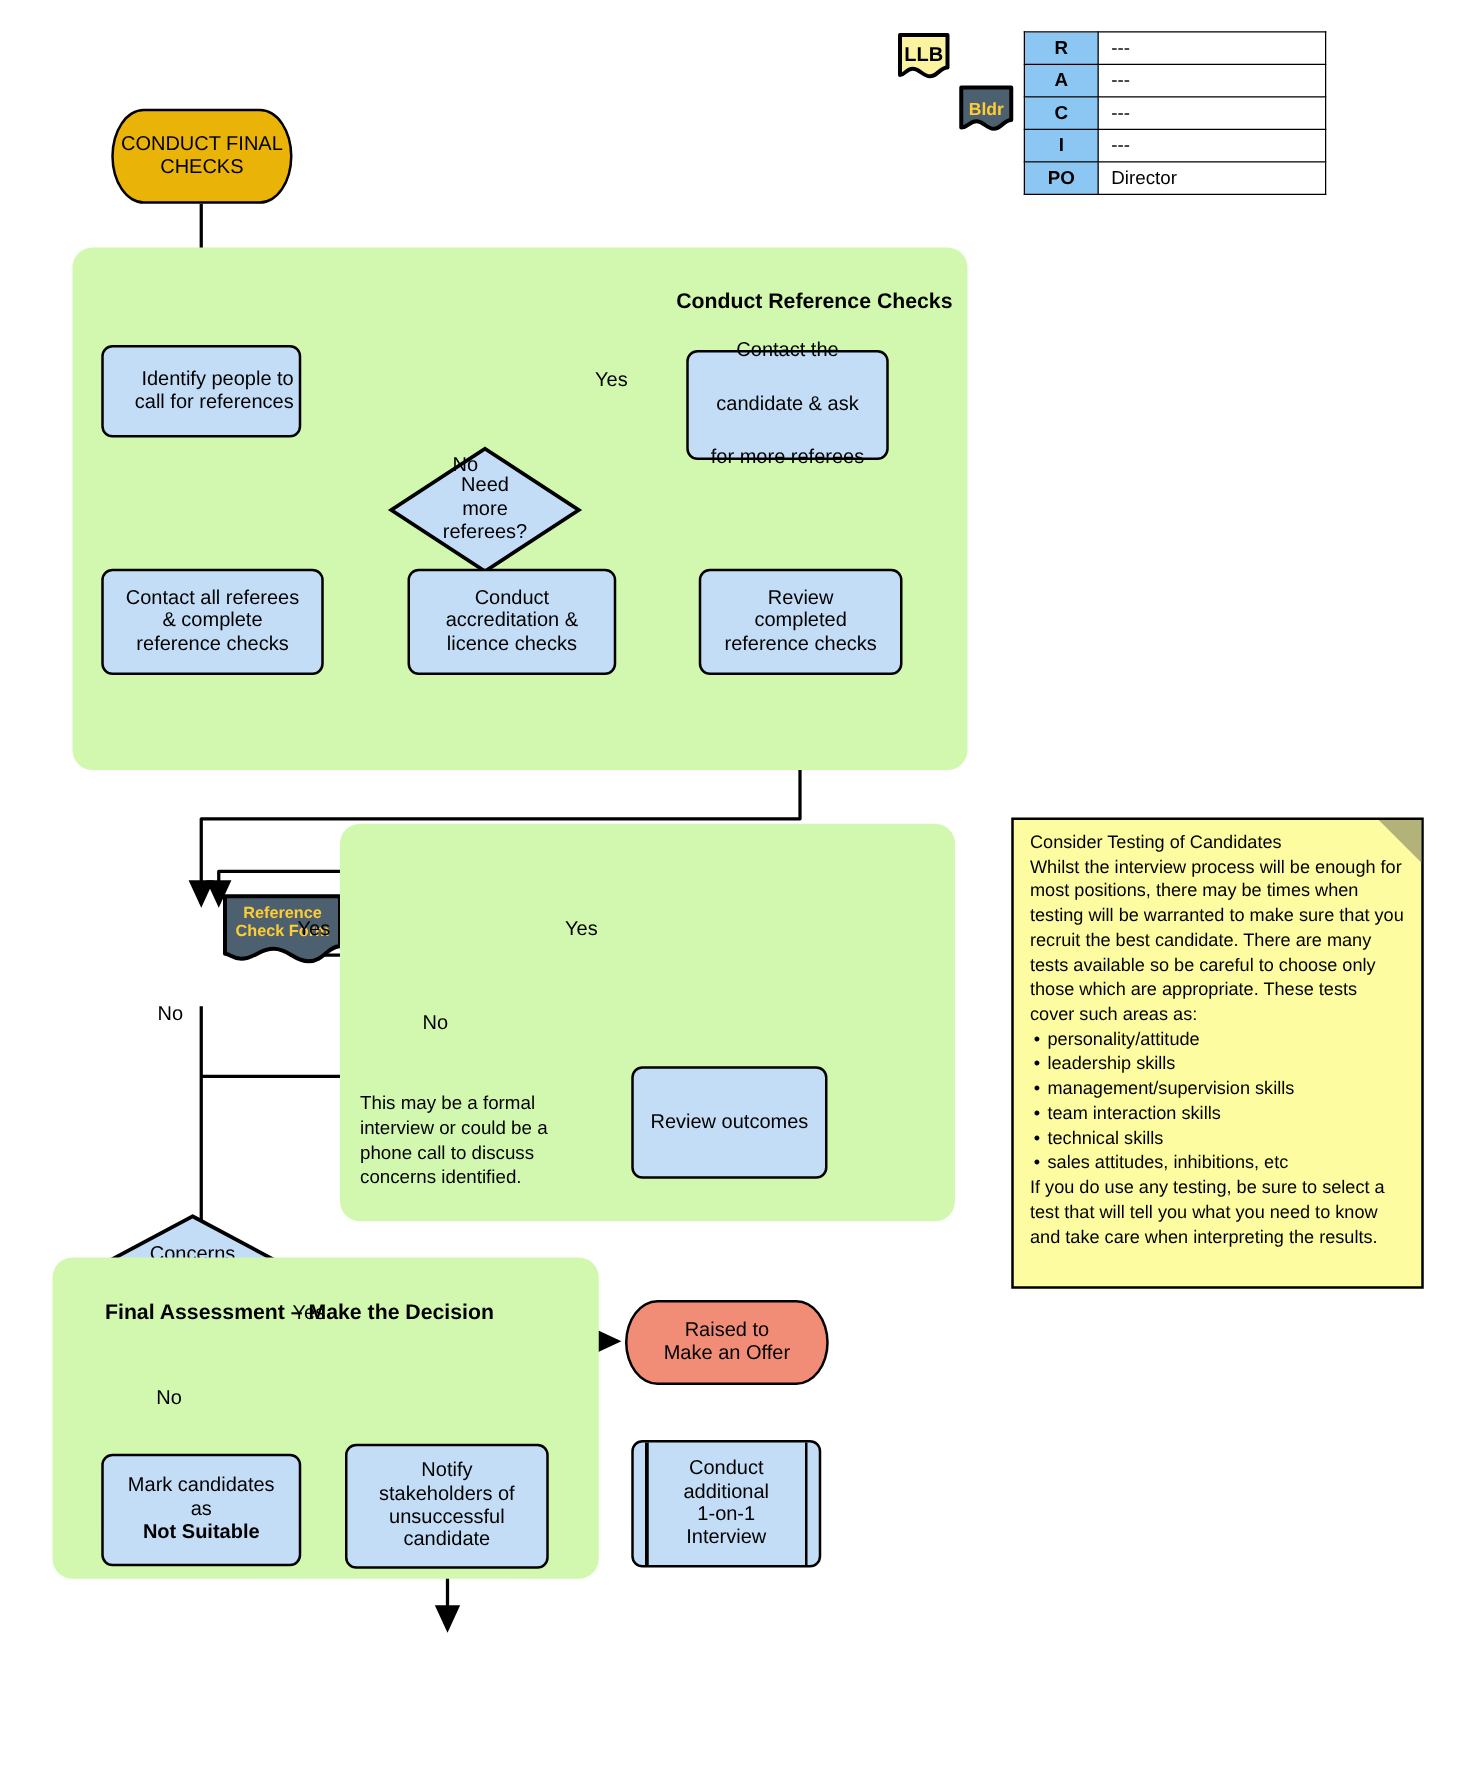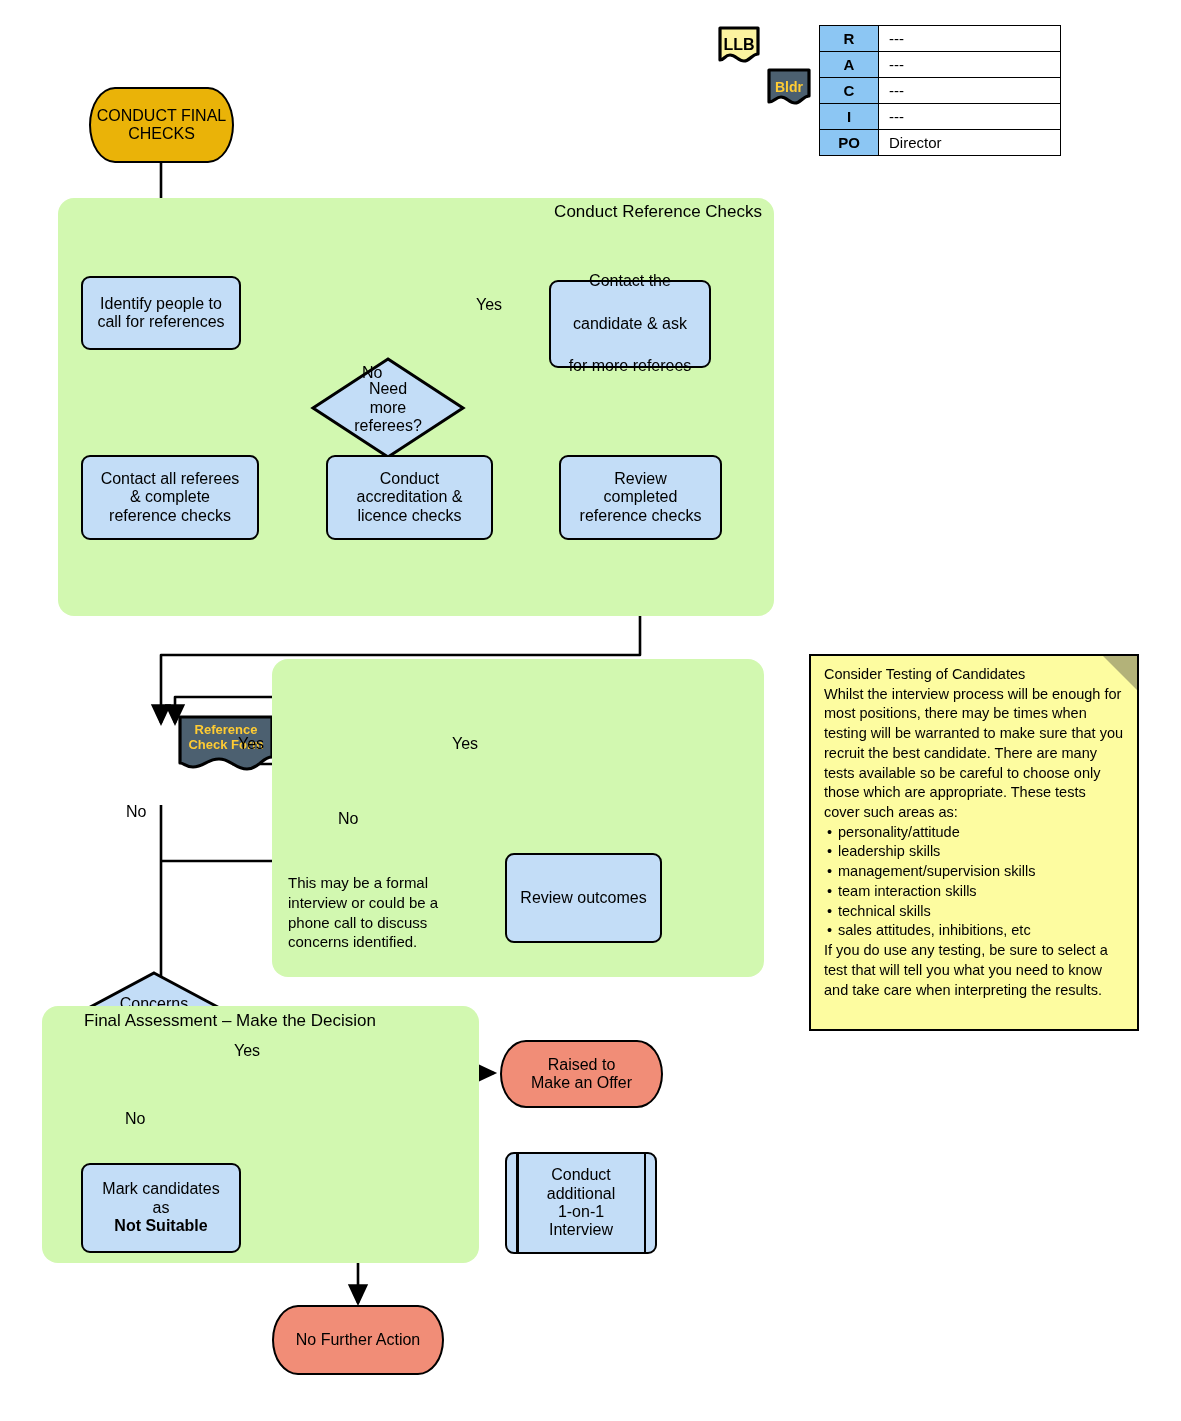--- a/index.html
+++ b/index.html
@@ -5,21 +5,21 @@
 <style>
   html,body{margin:0;padding:0;background:#ffffff;}
   body{font-family:"Liberation Sans","DejaVu Sans",sans-serif;}
   #page{position:relative;width:1181px;height:1421px;background:#fff;overflow:hidden;}
 
   
   .abs{position:absolute;box-sizing:border-box;}
 
   
   .group{background:#d2f8b0;border-radius:16px;}
-  .group-title{font-weight:normal;font-size:17px;color:#000;text-align:right;}
+  .group-title{font-weight:bold;font-size:17px;color:#000;text-align:right;margin-top:29px;}
 
   
   .node{
     display:flex;align-items:center;justify-content:center;text-align:center;
     border:2.5px solid #000;border-radius:9px;background:#c3ddf7;
     font-size:16px;line-height:1.15;color:#000;padding:2px 4px;
   }
   .node span{display:block;}
   .terminator{border-radius:26px/50%;}
   .term-green{background:#eab308;}
@@ -174,21 +174,21 @@
     </tbody>
   </table>
 
   <div class="abs group" style="left:58px;top:198px;width:716px;height:418px;"></div>
   <div class="abs group-title" style="left:380px;top:202px;width:382px;">Conduct Reference Checks</div>
 
   <div class="abs node terminator term-green" style="left:89px;top:87px;width:145px;height:76px;">
     <span>CONDUCT FINAL CHECKS</span>
   </div>
 
-  <div class="abs node" style="left:81px;top:276px;width:160px;height:74px;flex-direction:column;">
+  <div class="abs node" style="left:81px;top:276px;width:160px;height:74px;flex-direction:column;align-items:flex-end;">
     <span>Identify people to</span>
     <span>call for references</span>
   </div>
 
   <div class="abs diamond" style="left:310px;top:272px;width:156px;height:104px;">
     <svg class="dshape" viewBox="0 0 156 104" preserveAspectRatio="none">
       <polygon points="78,3 153,52 78,101 3,52" fill="#c3ddf7" stroke="#000" stroke-width="3"></polygon>
     </svg>
     <div class="dlabel" style="flex-direction:column;">
       <span>Need</span>
@@ -291,24 +291,27 @@
     <span>Make an Offer</span>
   </div>
 
   <div class="abs node" style="left:81px;top:1163px;width:160px;height:90px;flex-direction:column;">
     <span>Mark candidates</span>
     <span>
       <span>as </span><b>Not Suitable</b>
     </span>
   </div>
 
-
-  <div class="abs node terminator term-red" style="left:272px;top:1305px;width:172px;height:70px;">
-    <span>No Further Action</span>
-  </div>
+  <div class="abs node" style="left:276px;top:1155px;width:163px;height:100px;flex-direction:column;">
+    <span>Notify</span>
+    <span>stakeholders of</span>
+    <span>unsuccessful</span>
+    <span>candidate</span>
+  </div>
+
 
   <div class="abs sticky" style="left:809px;top:654px;width:330px;height:377px;">
     <div class="sticky-fold"></div>
     <b>Consider Testing of Candidates</b>
     <div>Whilst the interview process will be enough for most positions, there may be times when testing will be warranted to make sure that you recruit the best candidate. There are many tests available so be careful to choose only those which are appropriate. These tests cover such areas as:</div>
     <ul>
       <li>personality/attitude</li>
       <li>leadership skills</li>
       <li>management/supervision skills</li>
       <li>team interaction skills</li>

